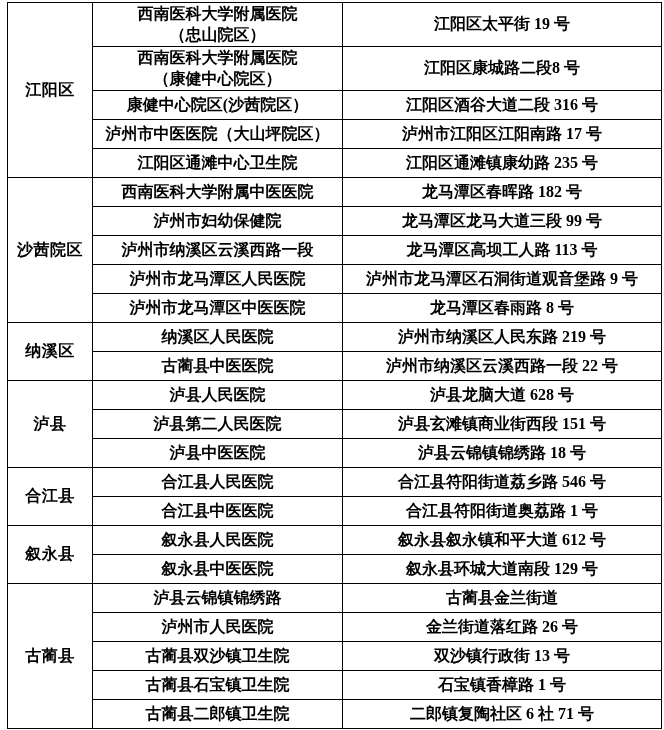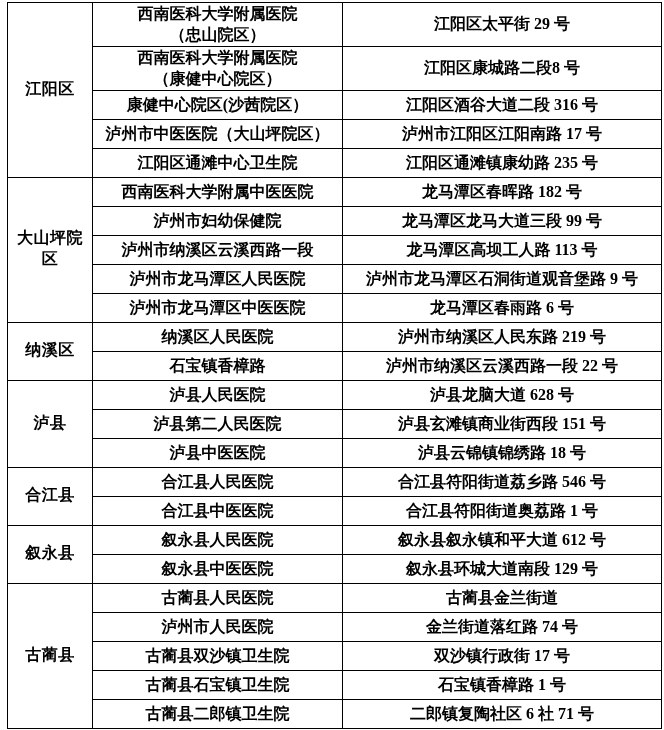--- a/index.html
+++ b/index.html
@@ -31,84 +31,84 @@
     font-weight: bold;
     font-size: 16px;
     color: #000000;
     padding: 0 2px;
     white-space: pre-line;
     line-height: 1.3;
     overflow: hidden;
   }
   tr.normal { height: 29px; }
   tr.tall   { height: 44px; }
-  td.district-cell { letter-spacing: 0.5px; font-family: Liberation Mono, monospace; }
+  td.district-cell { letter-spacing: 0.5px; }
 </style>
 </head>
 <body>
 
 <div class="page">
   <table class="hospital-table">
     <colgroup>
       <col style="width:85px">
       <col style="width:250px">
       <col style="width:319px">
     </colgroup>
     <tbody>
         <tr class="tall">
           <td rowspan="5" class="district-cell">江阳区</td>
           <td>西南医科大学附属医院
 （忠山院区）</td>
-          <td>江阳区太平街 29 号</td>
+          <td>江阳区太平街 19 号</td>
         </tr>
         <tr class="tall">
           <td>西南医科大学附属医院
 （康健中心院区）</td>
           <td>江阳区康城路二段8 号</td>
         </tr>
         <tr class="normal">
           <td>康健中心院区(沙茜院区）</td>
           <td>江阳区酒谷大道二段 316 号</td>
         </tr>
         <tr class="normal">
           <td>泸州市中医医院（大山坪院区）</td>
           <td>泸州市江阳区江阳南路 17 号</td>
         </tr>
         <tr class="normal">
           <td>江阳区通滩中心卫生院</td>
           <td>江阳区通滩镇康幼路 235 号</td>
         </tr>
         <tr class="normal">
-          <td rowspan="5" class="district-cell">大山坪院区</td>
+          <td rowspan="5" class="district-cell">沙茜院区</td>
           <td>西南医科大学附属中医医院</td>
           <td>龙马潭区春晖路 182 号</td>
         </tr>
         <tr class="normal">
           <td>泸州市妇幼保健院</td>
           <td>龙马潭区龙马大道三段 99 号</td>
         </tr>
         <tr class="normal">
           <td>泸州市纳溪区云溪西路一段</td>
           <td>龙马潭区高坝工人路 113 号</td>
         </tr>
         <tr class="normal">
           <td>泸州市龙马潭区人民医院</td>
           <td>泸州市龙马潭区石洞街道观音堡路 9 号</td>
         </tr>
         <tr class="normal">
           <td>泸州市龙马潭区中医医院</td>
-          <td>龙马潭区春雨路 6 号</td>
+          <td>龙马潭区春雨路 8 号</td>
         </tr>
         <tr class="normal">
           <td rowspan="2" class="district-cell">纳溪区</td>
           <td>纳溪区人民医院</td>
           <td>泸州市纳溪区人民东路 219 号</td>
         </tr>
         <tr class="normal">
-          <td>石宝镇香樟路</td>
+          <td>古蔺县中医医院</td>
           <td>泸州市纳溪区云溪西路一段 22 号</td>
         </tr>
         <tr class="normal">
           <td rowspan="3" class="district-cell">泸县</td>
           <td>泸县人民医院</td>
           <td>泸县龙脑大道 628 号</td>
         </tr>
         <tr class="normal">
           <td>泸县第二人民医院</td>
           <td>泸县玄滩镇商业街西段 151 号</td>
@@ -130,30 +130,30 @@
           <td rowspan="2" class="district-cell">叙永县</td>
           <td>叙永县人民医院</td>
           <td>叙永县叙永镇和平大道 612 号</td>
         </tr>
         <tr class="normal">
           <td>叙永县中医医院</td>
           <td>叙永县环城大道南段 129 号</td>
         </tr>
         <tr class="normal">
           <td rowspan="5" class="district-cell">古蔺县</td>
-          <td>古蔺县人民医院</td>
+          <td>泸县云锦镇锦绣路</td>
           <td>古蔺县金兰街道</td>
         </tr>
         <tr class="normal">
           <td>泸州市人民医院</td>
-          <td>金兰街道落红路 74 号</td>
+          <td>金兰街道落红路 26 号</td>
         </tr>
         <tr class="normal">
           <td>古蔺县双沙镇卫生院</td>
-          <td>双沙镇行政街 17 号</td>
+          <td>双沙镇行政街 13 号</td>
         </tr>
         <tr class="normal">
           <td>古蔺县石宝镇卫生院</td>
           <td>石宝镇香樟路 1 号</td>
         </tr>
         <tr class="normal">
           <td>古蔺县二郎镇卫生院</td>
           <td>二郎镇复陶社区 6 社 71 号</td>
         </tr>
       </tbody>

